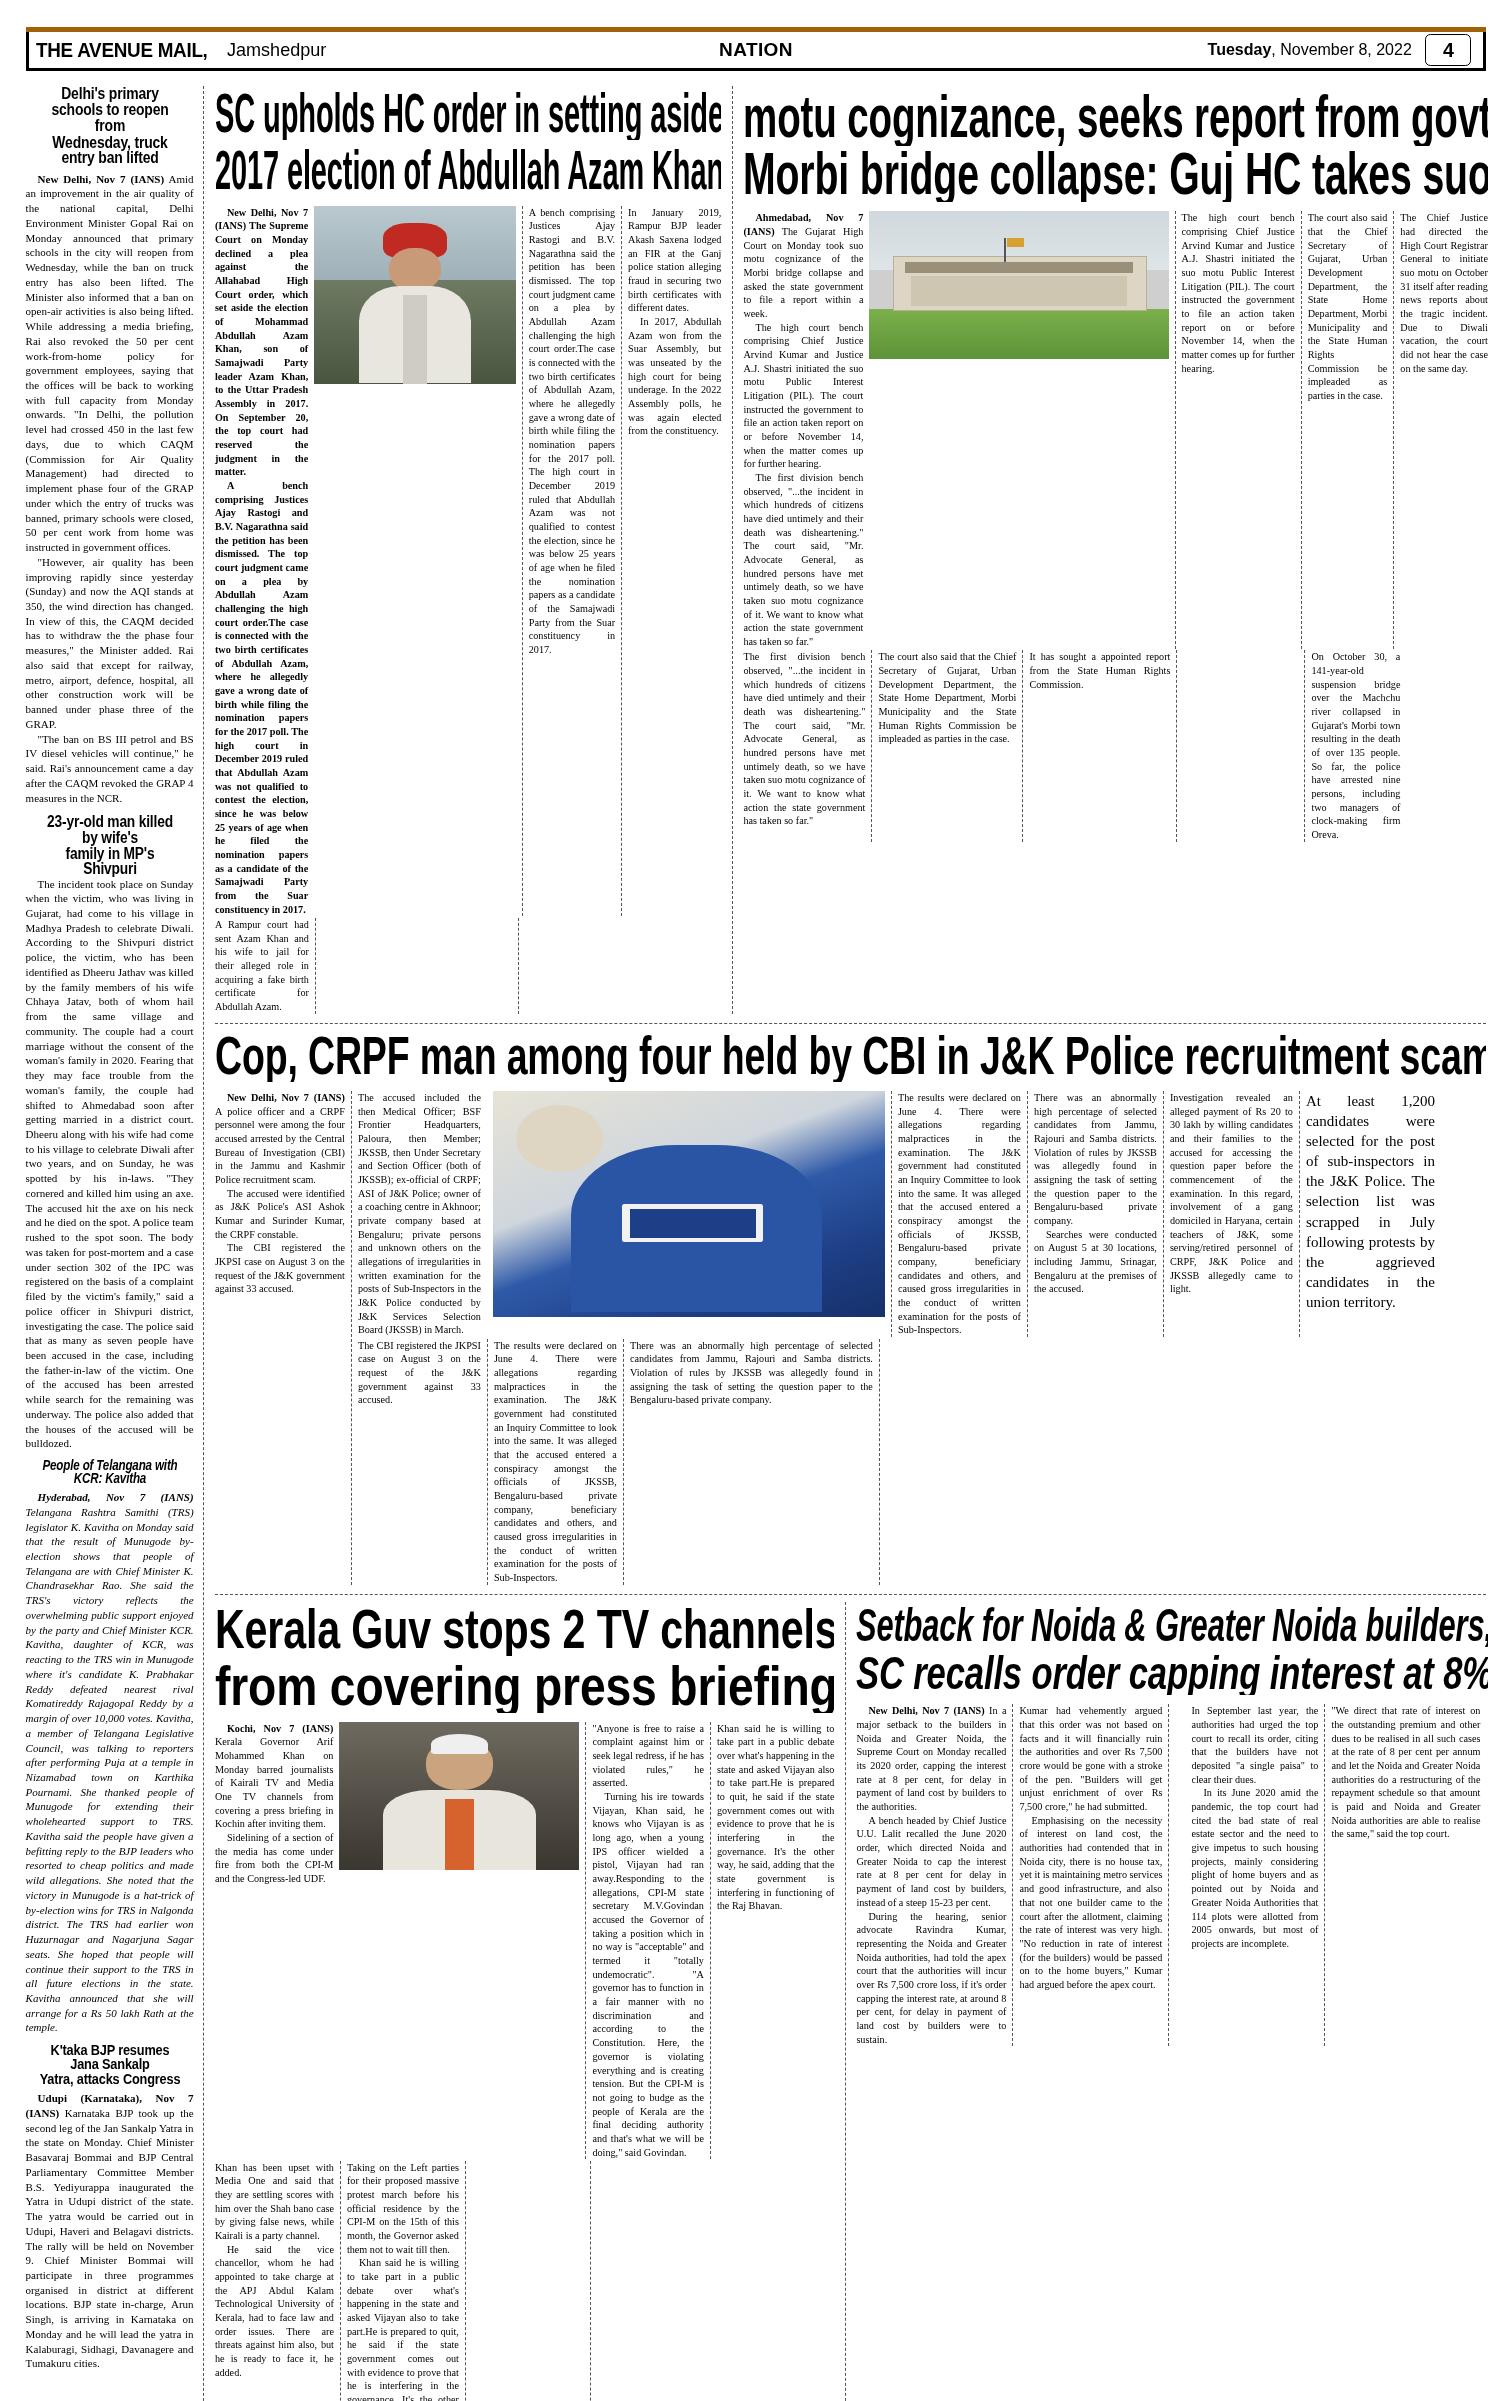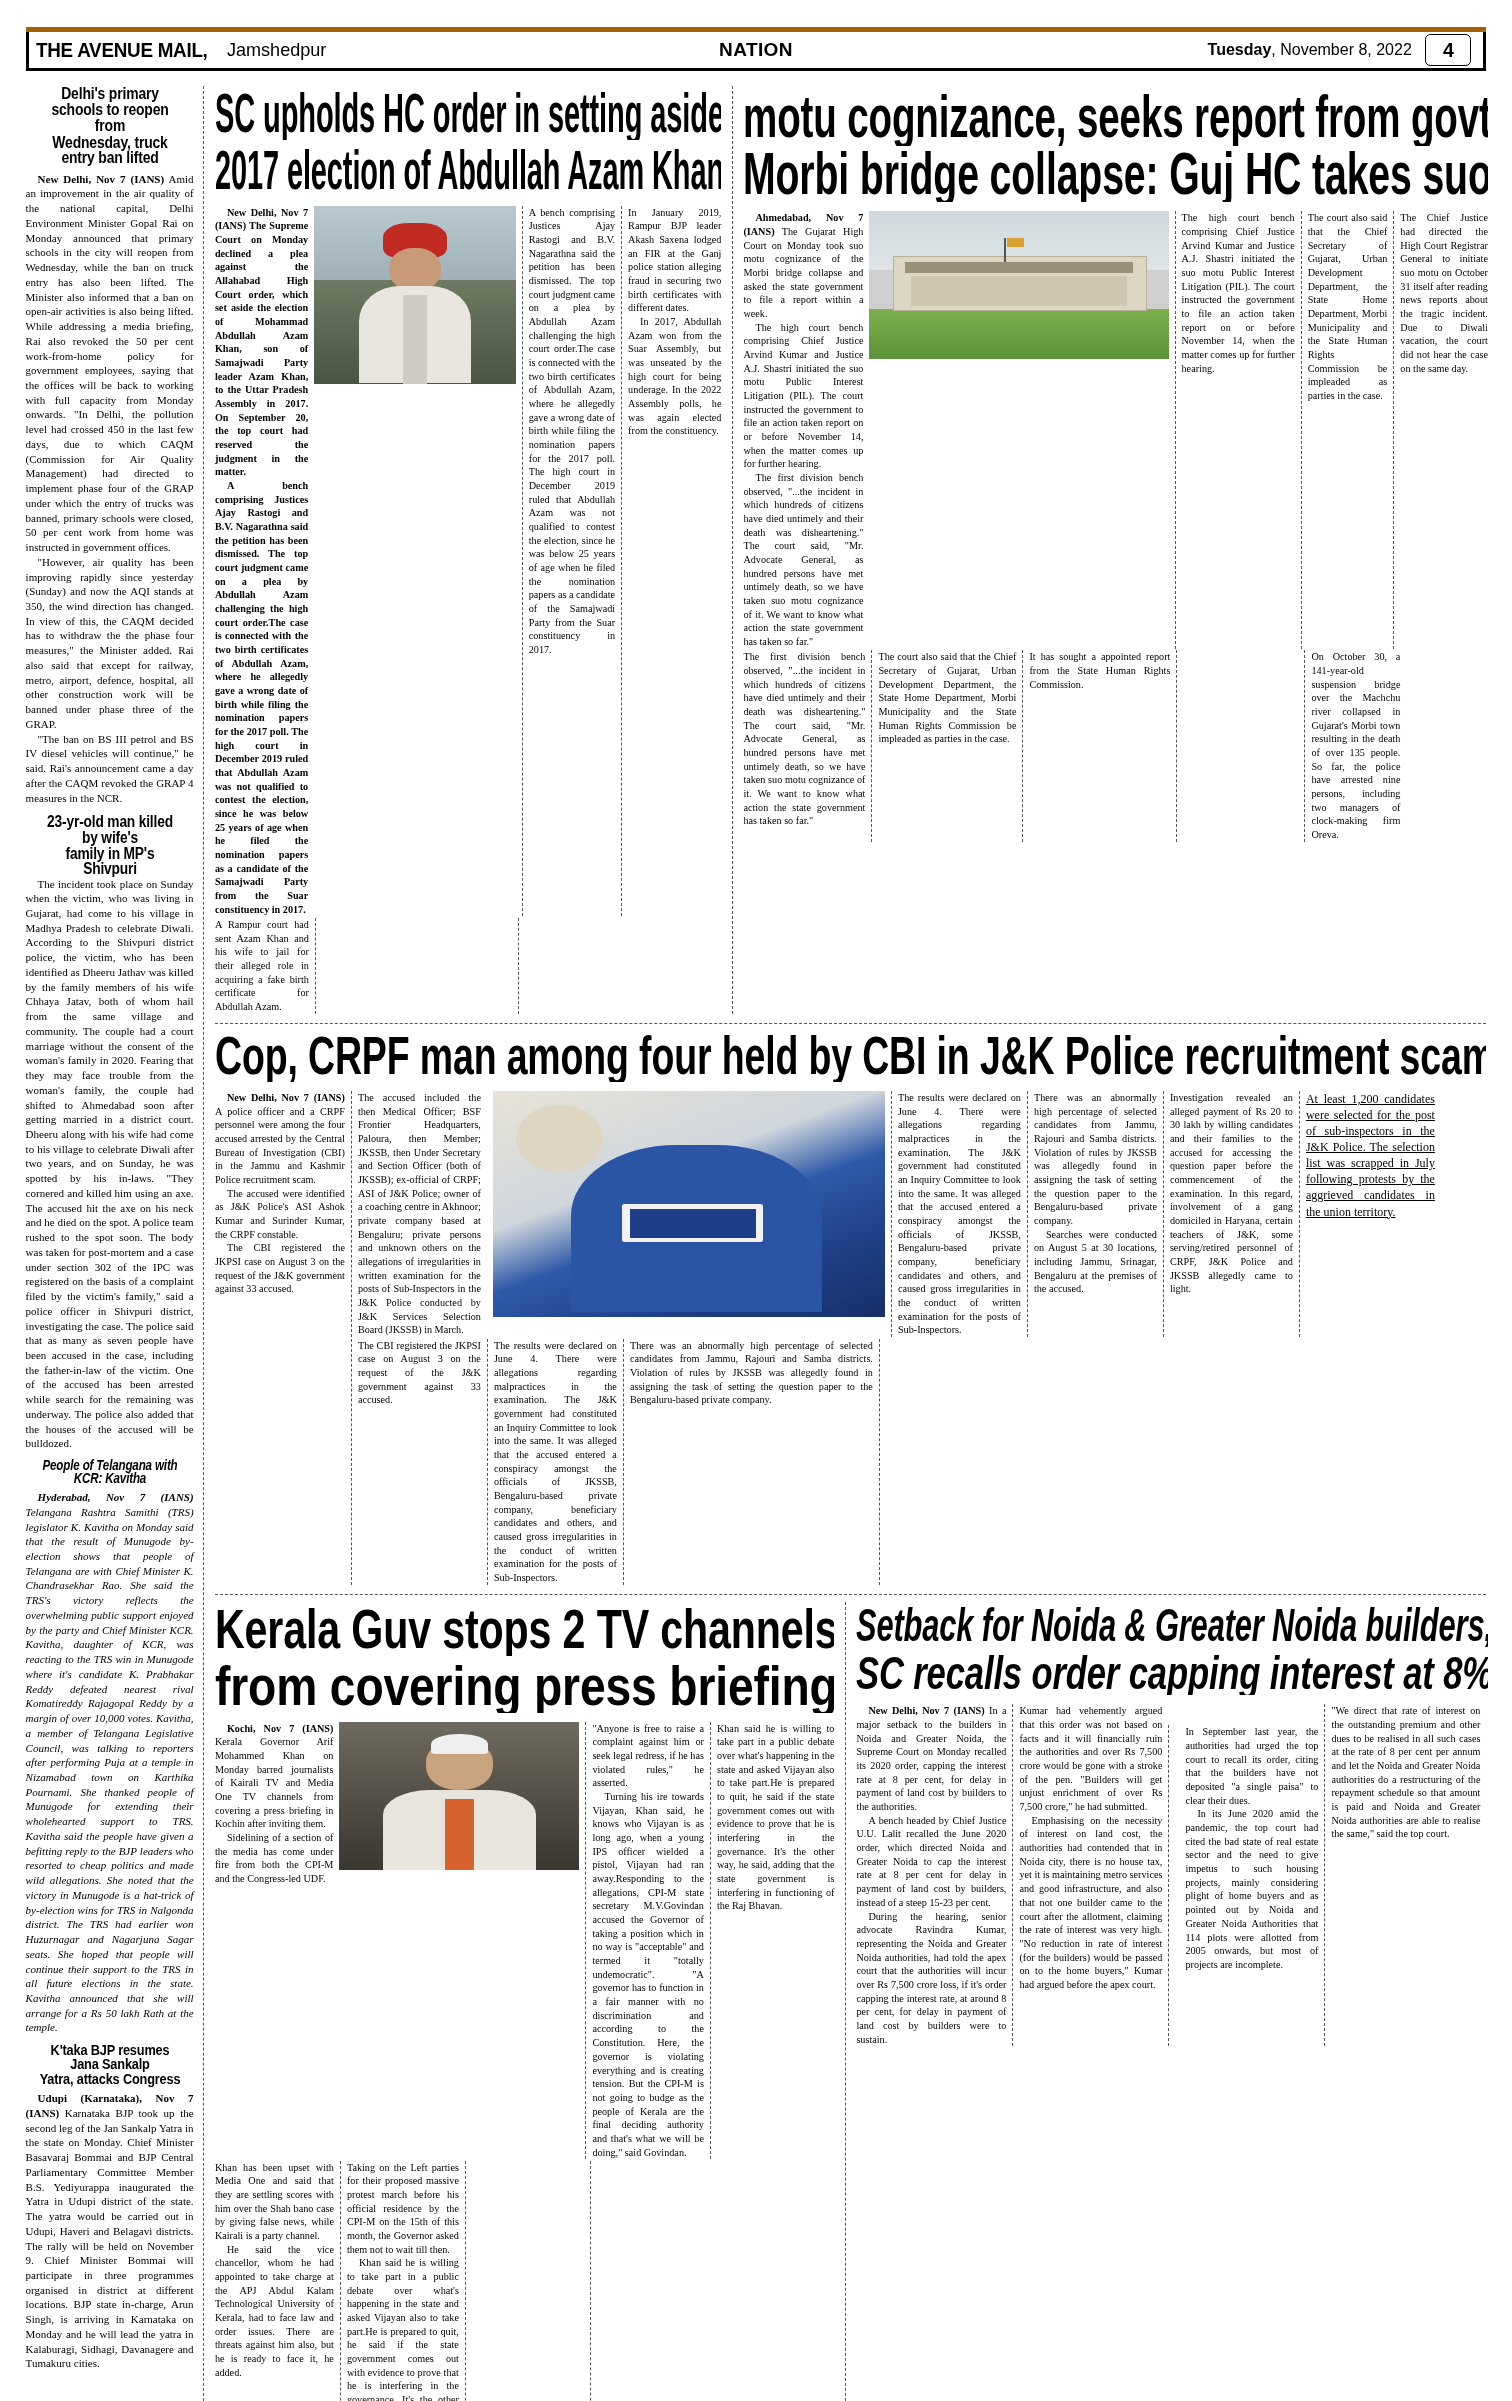--- a/index.html
+++ b/index.html
@@ -269,21 +269,21 @@
             <p class="body" style="font-size:10.2px;text-indent:0;">The results were declared on June 4. There were allegations regarding malpractices in the examination. The J&amp;K government had constituted an Inquiry Committee to look into the same. It was alleged that the accused entered a conspiracy amongst the officials of JKSSB, Bengaluru-based private company, beneficiary candidates and others, and caused gross irregularities in the conduct of written examination for the posts of Sub-Inspectors.</p>
           </div>
           <div class="block vline" style="width:136px;padding-left:6px;padding-right:6px;">
             <p class="body" style="font-size:10.2px;text-indent:0;">There was an abnormally high percentage of selected candidates from Jammu, Rajouri and Samba districts. Violation of rules by JKSSB was allegedly found in assigning the task of setting the question paper to the Bengaluru-based private company.</p>
             <p class="body" style="font-size:10.2px;">Searches were conducted on August 5 at 30 locations, including Jammu, Srinagar, Bengaluru at the premises of the accused.</p>
           </div>
           <div class="block vline" style="width:136px;padding-left:6px;padding-right:6px;">
             <p class="body" style="font-size:10.2px;text-indent:0;">Investigation revealed an alleged payment of Rs 20 to 30 lakh by willing candidates and their families to the accused for accessing the question paper before the commencement of the examination. In this regard, involvement of a gang domiciled in Haryana, certain teachers of J&amp;K, some serving/retired personnel of CRPF, J&amp;K Police and JKSSB allegedly came to light.</p>
           </div>
           <div class="block vline" style="width:136px;padding-left:6px;">
-            <p class="body" style="font-size:12px;text-indent:0;text-decoration:underline;">At least 1,200 candidates were selected for the post of sub-inspectors in the J&amp;K Police. The selection list was scrapped in July following protests by the aggrieved candidates in the union territory.</p>
+            <p class="body" style="font-size:15px;text-indent:0;">At least 1,200 candidates were selected for the post of sub-inspectors in the J&amp;K Police. The selection list was scrapped in July following protests by the aggrieved candidates in the union territory.</p>
           </div>
         </div>
 
         <div class="fl" style="margin-top:1.5px;">
           <div class="block" style="width:136px;padding-right:6px;"></div>
           <div class="block vline" style="width:136px;padding-left:6px;padding-right:6px;">
             <p class="body" style="font-size:10.2px;text-indent:0;">The CBI registered the JKPSI case on August 3 on the request of the J&amp;K government against 33 accused.</p>
           </div>
           <div class="block vline" style="width:136px;padding-left:6px;padding-right:6px;">
             <p class="body" style="font-size:10.2px;text-indent:0;">The results were declared on June 4. There were allegations regarding malpractices in the examination. The J&amp;K government had constituted an Inquiry Committee to look into the same. It was alleged that the accused entered a conspiracy amongst the officials of JKSSB, Bengaluru-based private company, beneficiary candidates and others, and caused gross irregularities in the conduct of written examination for the posts of Sub-Inspectors.</p>
@@ -352,21 +352,21 @@
           <div class="fl" style="margin-top:9px;">
             <div class="block" style="width:156px;padding-right:6px;">
               <p class="body" style="font-size:10.2px;"><b>New Delhi, Nov 7 (IANS)</b> <span>In a major setback to the builders in Noida and Greater Noida, the Supreme Court on Monday recalled its 2020 order, capping the interest rate at 8 per cent, for delay in payment of land cost by builders to the authorities.</span></p>
               <p class="body" style="font-size:10.2px;">A bench headed by Chief Justice U.U. Lalit recalled the June 2020 order, which directed Noida and Greater Noida to cap the interest rate at 8 per cent for delay in payment of land cost by builders, instead of a steep 15-23 per cent.</p>
               <p class="body" style="font-size:10.2px;">During the hearing, senior advocate Ravindra Kumar, representing the Noida and Greater Noida authorities, had told the apex court that the authorities will incur over Rs 7,500 crore loss, if it's order capping the interest rate, at around 8 per cent, for delay in payment of land cost by builders were to sustain.</p>
             </div>
             <div class="block vline" style="width:156px;padding-left:6px;padding-right:6px;">
               <p class="body" style="font-size:10.2px;text-indent:0;">Kumar had vehemently argued that this order was not based on facts and it will financially ruin the authorities and over Rs 7,500 crore would be gone with a stroke of the pen. "Builders will get unjust enrichment of over Rs 7,500 crore," he had submitted.</p>
               <p class="body" style="font-size:10.2px;">Emphasising on the necessity of interest on land cost, the authorities had contended that in Noida city, there is no house tax, yet it is maintaining metro services and good infrastructure, and also that not one builder came to the court after the allotment, claiming the rate of interest was very high. "No reduction in rate of interest (for the builders) would be passed on to the home buyers," Kumar had argued before the apex court.</p>
             </div>
-            <div class="block vline" style="width:156px;padding-left:16px;padding-right:6px;margin-top:21px;">
+            <div class="block vline" style="width:156px;padding-left:22px;padding-right:6px;">
               <p class="body" style="font-size:10.2px;text-indent:0;">In September last year, the authorities had urged the top court to recall its order, citing that the builders have not deposited "a single paisa" to clear their dues.</p>
               <p class="body" style="font-size:10.2px;">In its June 2020 amid the pandemic, the top court had cited the bad state of real estate sector and the need to give impetus to such housing projects, mainly considering plight of home buyers and as pointed out by Noida and Greater Noida Authorities that 114 plots were allotted from 2005 onwards, but most of projects are incomplete.</p>
             </div>
             <div class="block vline" style="width:156px;padding-left:6px;">
               <p class="body" style="font-size:10.2px;text-indent:0;">"We direct that rate of interest on the outstanding premium and other dues to be realised in all such cases at the rate of 8 per cent per annum and let the Noida and Greater Noida authorities do a restructuring of the repayment schedule so that amount is paid and Noida and Greater Noida authorities are able to realise the same," said the top court.</p>
             </div>
           </div>
         </div>
       </div>
     </div>

